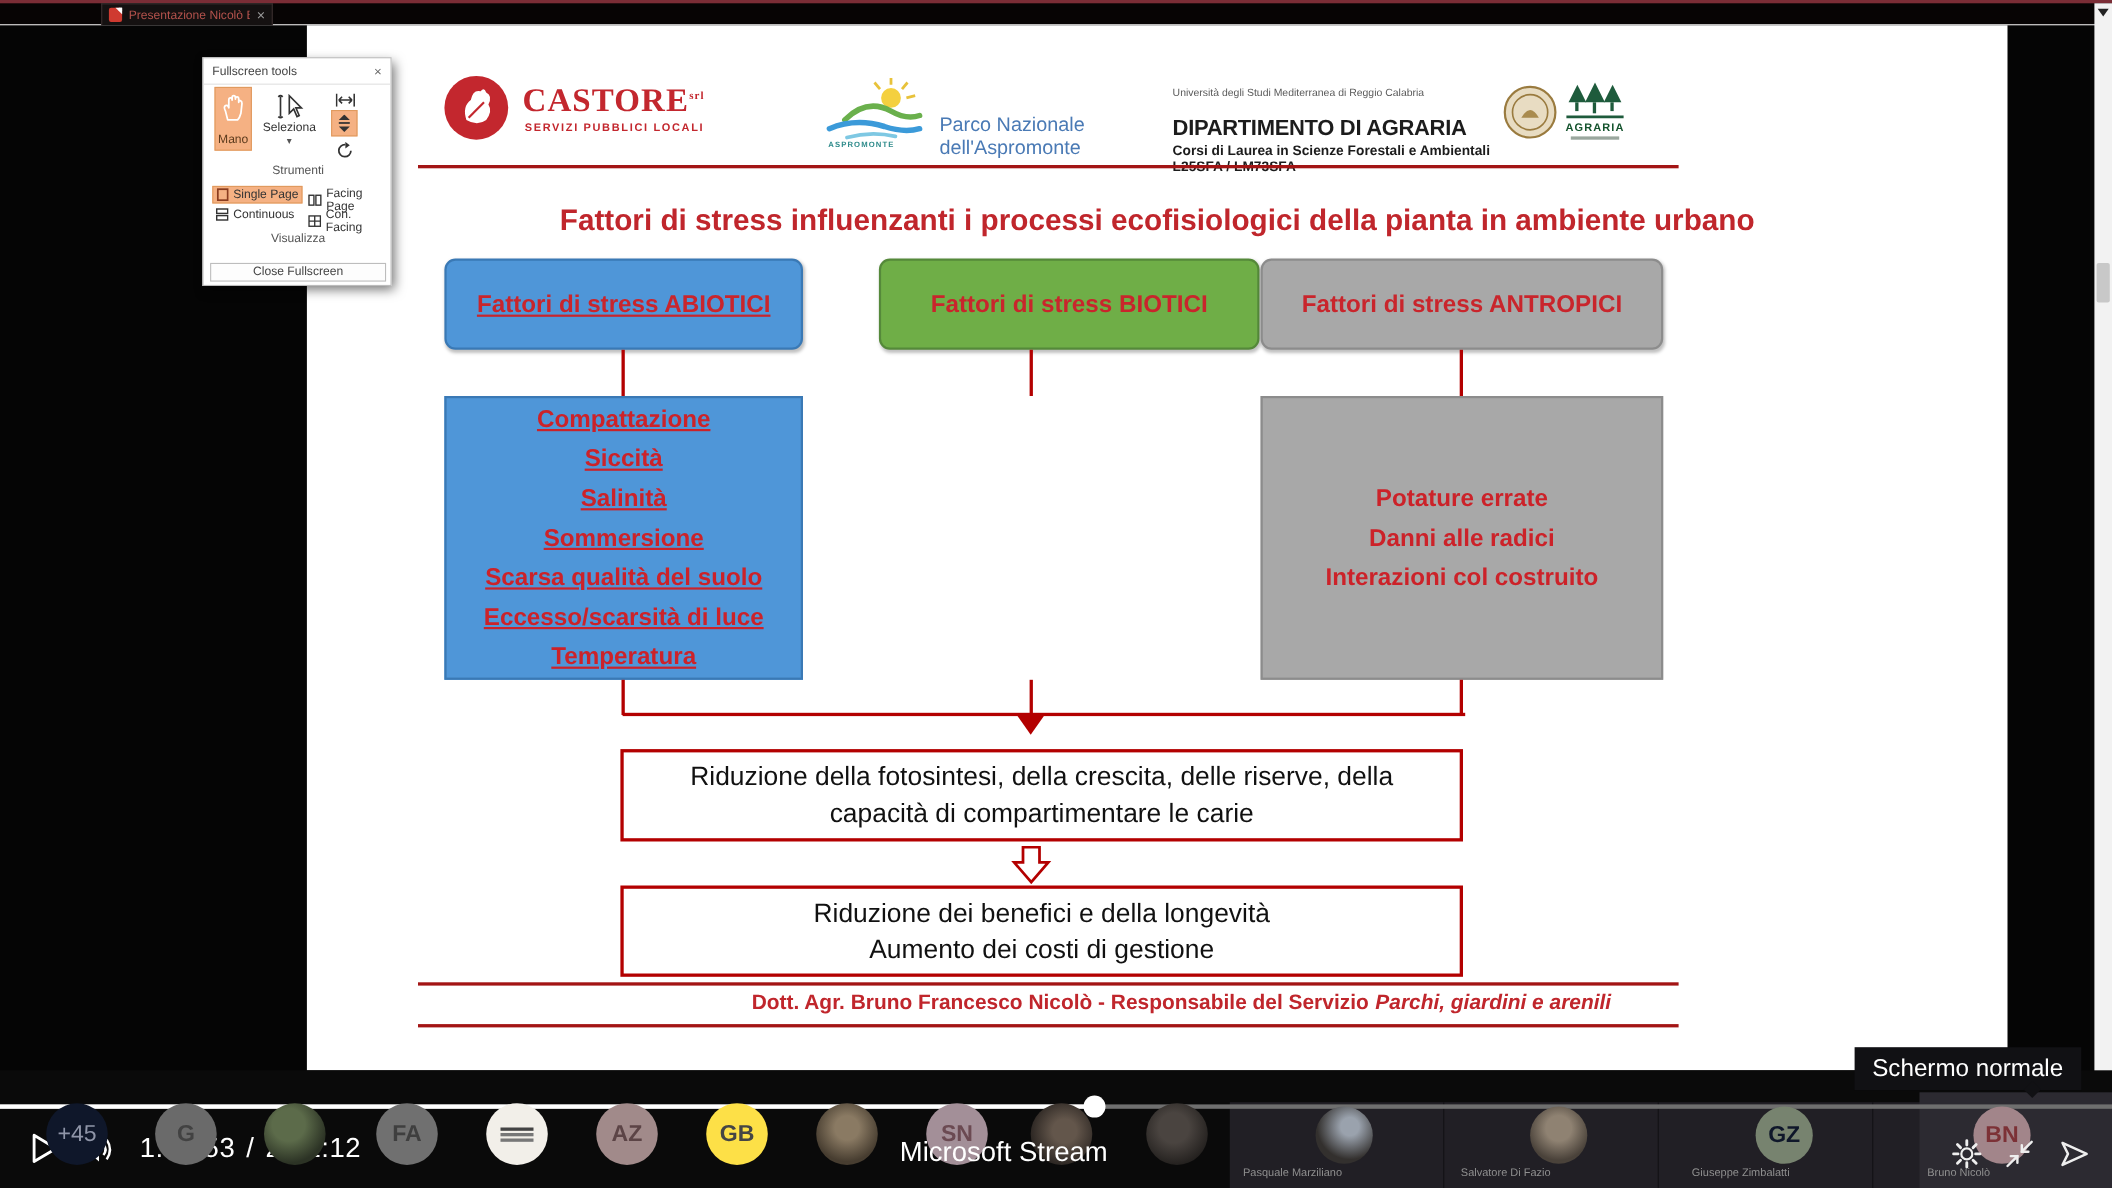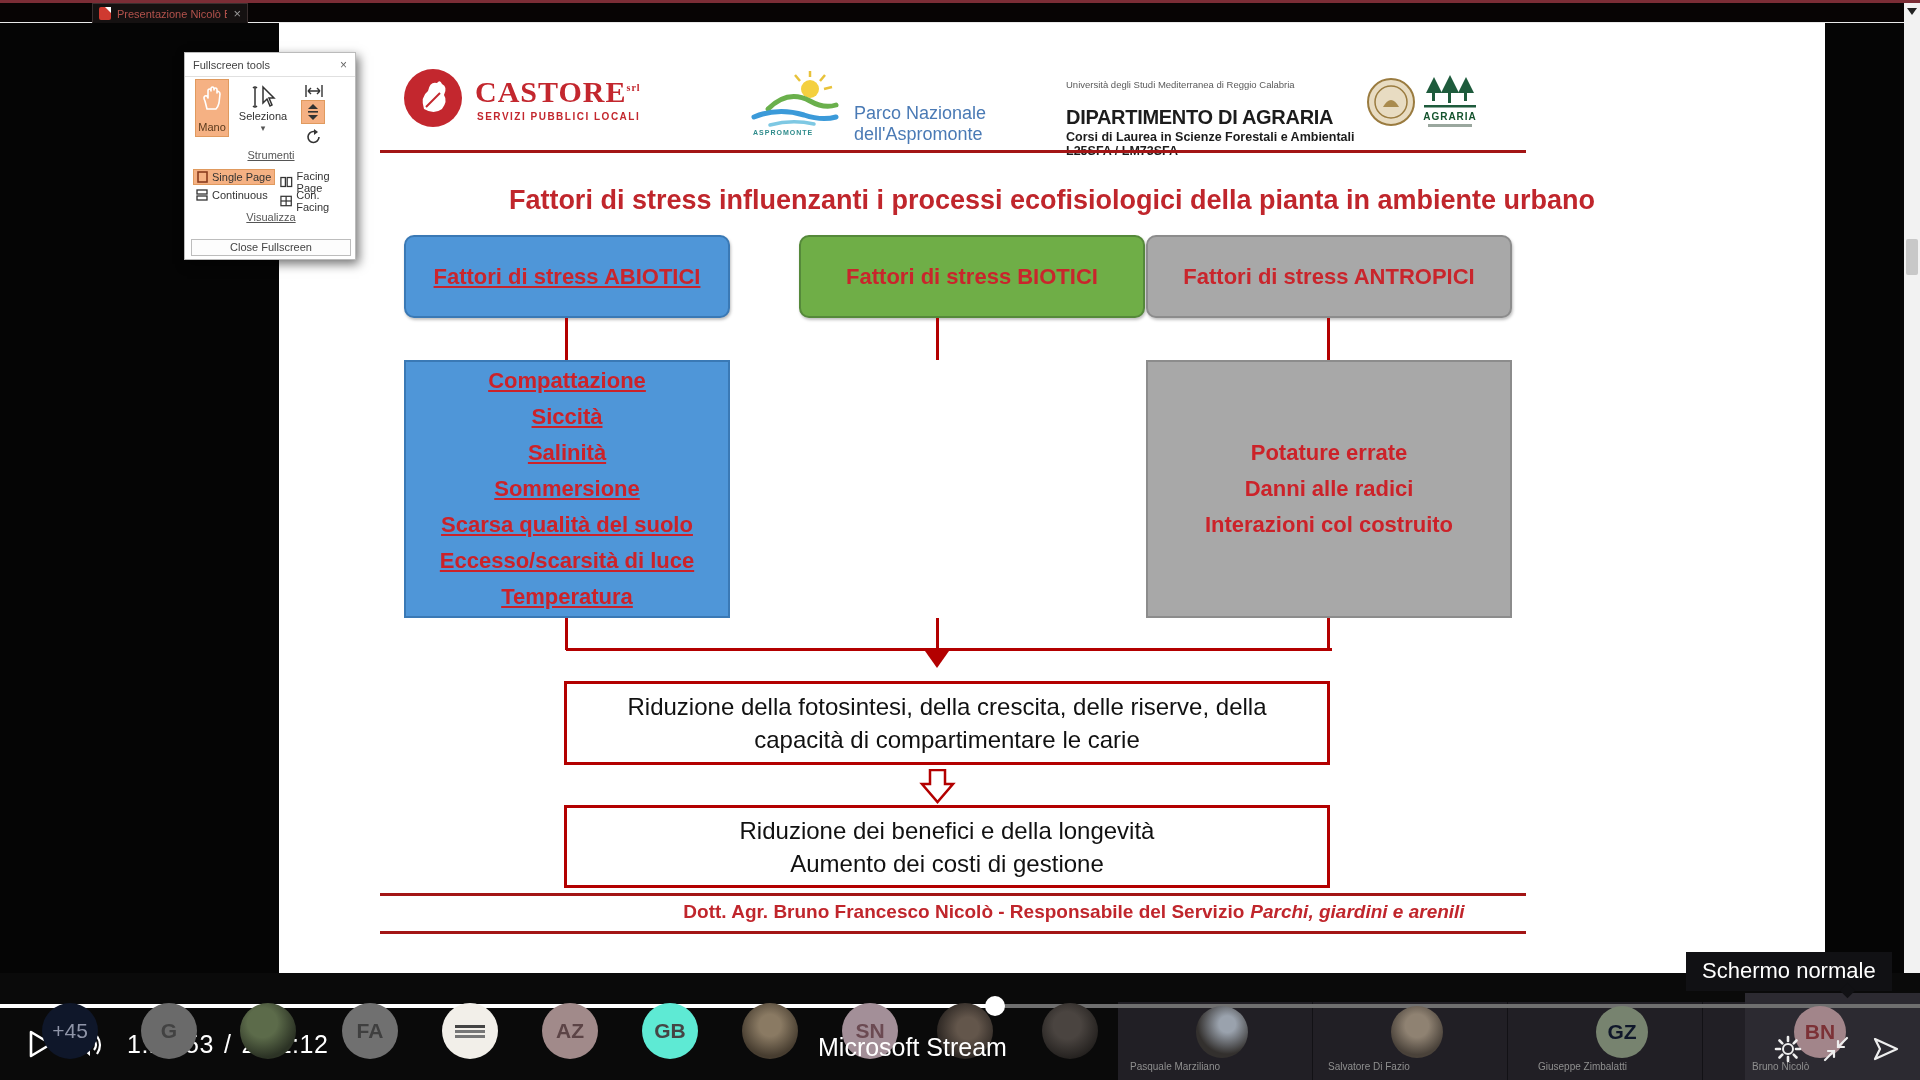--- a/index.html
+++ b/index.html
@@ -71,42 +71,42 @@
 
   
   .panel { position:absolute; left:184px; top:52px; width:172px; height:208px; background:#fff; border:1px solid #bbb; box-shadow:3px 4px 10px rgba(0,0,0,.55); z-index:40; font-size:11px; color:#333; }
   .panel-h { display:flex; justify-content:space-between; align-items:center; padding:5px 8px 4px; border-bottom:1px solid #e0e0e0; color:#444; }
   .panel-h .x { color:#666; font-size:12px; }
   .hl { background:#f5b183; border:1px solid #e09a5e; }
   .btn-mano { position:absolute; left:10px; top:26px; width:34px; height:58px; display:flex; flex-direction:column; align-items:center; justify-content:space-between; padding:5px 0 3px; }
   .btn-mano span { color:#5b3a1c; }
   .btn-sel { position:absolute; left:52px; top:26px; width:52px; height:62px; display:flex; flex-direction:column; align-items:center; gap:1px; padding-top:6px; }
   .mini { position:absolute; width:22px; height:20px; display:flex; align-items:center; justify-content:center; }
-  .grp-label { position:absolute; left:0; width:172px; text-align:center; color:#555;text-decoration:underline; }
+  .grp-label { position:absolute; left:0; width:172px; text-align:center; color:#555; }
   .viewrow { position:absolute; display:flex; align-items:center; gap:4px; padding:1px 3px; }
   .close-fs { position:absolute; left:6px; top:186px; width:160px; height:17px; border:1px solid #bdbdbd; background:#fdfdfd; text-align:center; line-height:15px; color:#444; }
 
   
   .bottombar { position:absolute; left:0; top:973px; width:1920px; height:107px; background:#0a0a0a; }
   .strip { position:absolute; left:1118px; top:29px; width:802px; height:78px; background:#211f25; }
   .tile { position:absolute; top:0; height:78px; width:195px; border-right:1px solid #121115; }
   .ctrl-zone { position:absolute; left:1745px; top:20px; width:175px; height:87px; background:#2c2a31; }
   .progress { position:absolute; left:0; top:31px; width:1920px; height:4px; background:#6f6f6f; }
   .progress .fill { position:absolute; left:0; top:0; height:4px; background:#ffffff; }
   .progress .knob { position:absolute; top:-8px; width:20px; height:20px; border-radius:50%; background:#fff; }
   .time { position:absolute; left:127px; top:57px; color:#fff; font-size:25px; letter-spacing:0.5px; white-space:nowrap; }
   .time .sep { margin:0 10px; }
   .brand { position:absolute; left:818px; top:60px; color:#fff; font-size:25px; }
   .av { position:absolute; top:30px; width:56px; height:56px; border-radius:50%; display:flex; align-items:center; justify-content:center; font-weight:bold; font-size:21px; }
   .av.small { top:33px; width:52px; height:52px; }
   .a-ov { background:#0f172a; color:#8f95a8; font-size:21px; font-weight:normal; }
   .a-g  { background:#6a6a6a; color:#424242; }
   .a-fa { background:#707070; color:#3f3f3f; }
   .a-az { background:#a18a8a; color:#5c4446; }
-  .a-gb { background:#5eead4; color:#454545; }
+  .a-gb { background:#fde047; color:#454545; }
   .a-sn { background:#a38f98; color:#6b4a52; }
   .a-gz { background:#77836f; color:#0f172a; }
   .a-bn { background:#a2858a; color:#7c3136; }
   .a-logo { background:#f2efe9; }
   .a-logo i { display:block; width:30px; height:3px; background:#777; margin:2px auto; }
   .a-logo i:first-child { background:#444; }
   .ph1 { background:radial-gradient(circle at 40% 35%, #5c6b4a 0 30%, #2c3325 70%); }
   .ph2 { background:radial-gradient(circle at 50% 40%, #8a7a63 0 25%, #473d30 70%); }
   .ph3 { background:radial-gradient(circle at 55% 45%, #63564b 0 25%, #2e2824 70%); }
   .ph4 { background:radial-gradient(circle at 45% 40%, #4a4440 0 30%, #23201e 75%); }

